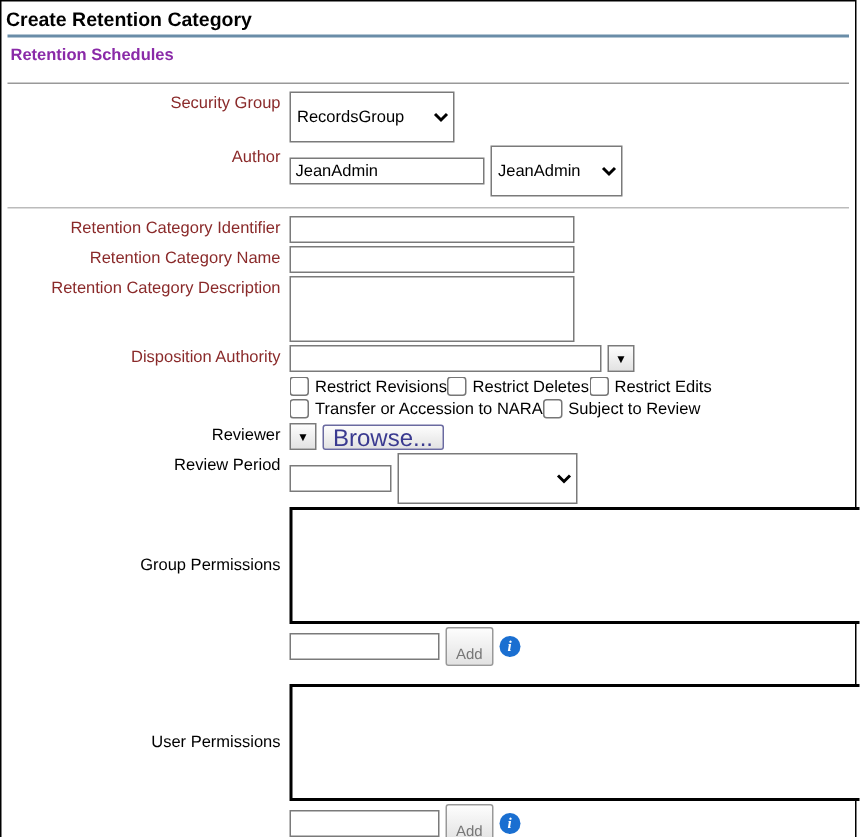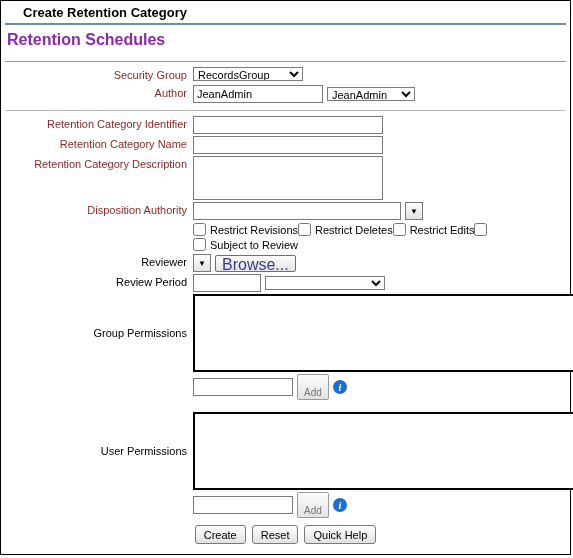--- a/index.html
+++ b/index.html
@@ -12,31 +12,31 @@
   }
   .page {
     width: 571px;
     border: 1px solid #000;
     margin: 0;
     padding-bottom: 8px;
   }
   .title {
     font-weight: bold;
     font-size: 13px;
-    padding: 4px 6px 3px 22px;
+    padding: 4px 6px 3px 3px;
   }
   .hr-thick {
     border: none;
     border-top: 2px solid #6a8da8;
     margin: 0 4px 4px 4px;
   }
   .subtitle {
     color: #8a2aa8;
     font-weight: bold;
-    font-size: 16px;
+    font-size: 11px;
     padding: 2px 6px 6px 6px;
   }
   .hr-thin {
     border: none;
     border-top: 1px solid #999;
     margin: 6px 4px 4px 4px;
   }
   .hr-light {
     border: none;
     border-top: 1px solid #bbb;
@@ -60,21 +60,21 @@
     font-size: 11px;
   }
   textarea {
     border: 1px solid #7a7a7a;
     padding: 2px 3px;
     font-size: 11px;
     resize: none;
   }
   select {
     border: 1px solid #7a7a7a;
-    height: 14px;
+    height: 34px;
     font-size: 11px;
     background: #fff;
   }
   .checkbox-line { display: flex; align-items: center; gap: 4px; padding: 1px 0; }
   .checkbox-line input { margin: 0; width: 13px; height: 13px; }
   .btn {
     background: linear-gradient(#fdfdfd,#e2e2e2);
     border: 1px solid #7a7a7a;
     border-radius: 3px;
     font-size: 11px;
@@ -202,20 +202,21 @@
       <label class="checkbox-line">
         <input type="checkbox" style="">
         <span>Restrict Deletes</span>
       </label>
       <label class="checkbox-line">
         <input type="checkbox" style="">
         <span>Restrict Edits</span>
       </label>
       <label class="checkbox-line">
         <input type="checkbox" style="">
+        <span>Transfer or Accession to NARA</span>
       </label>
       <label class="checkbox-line">
         <input type="checkbox" style="">
         <span>Subject to Review</span>
       </label>
     </div>
   </div>
 
   <div class="row">
     <div class="label dark">Reviewer</div>

